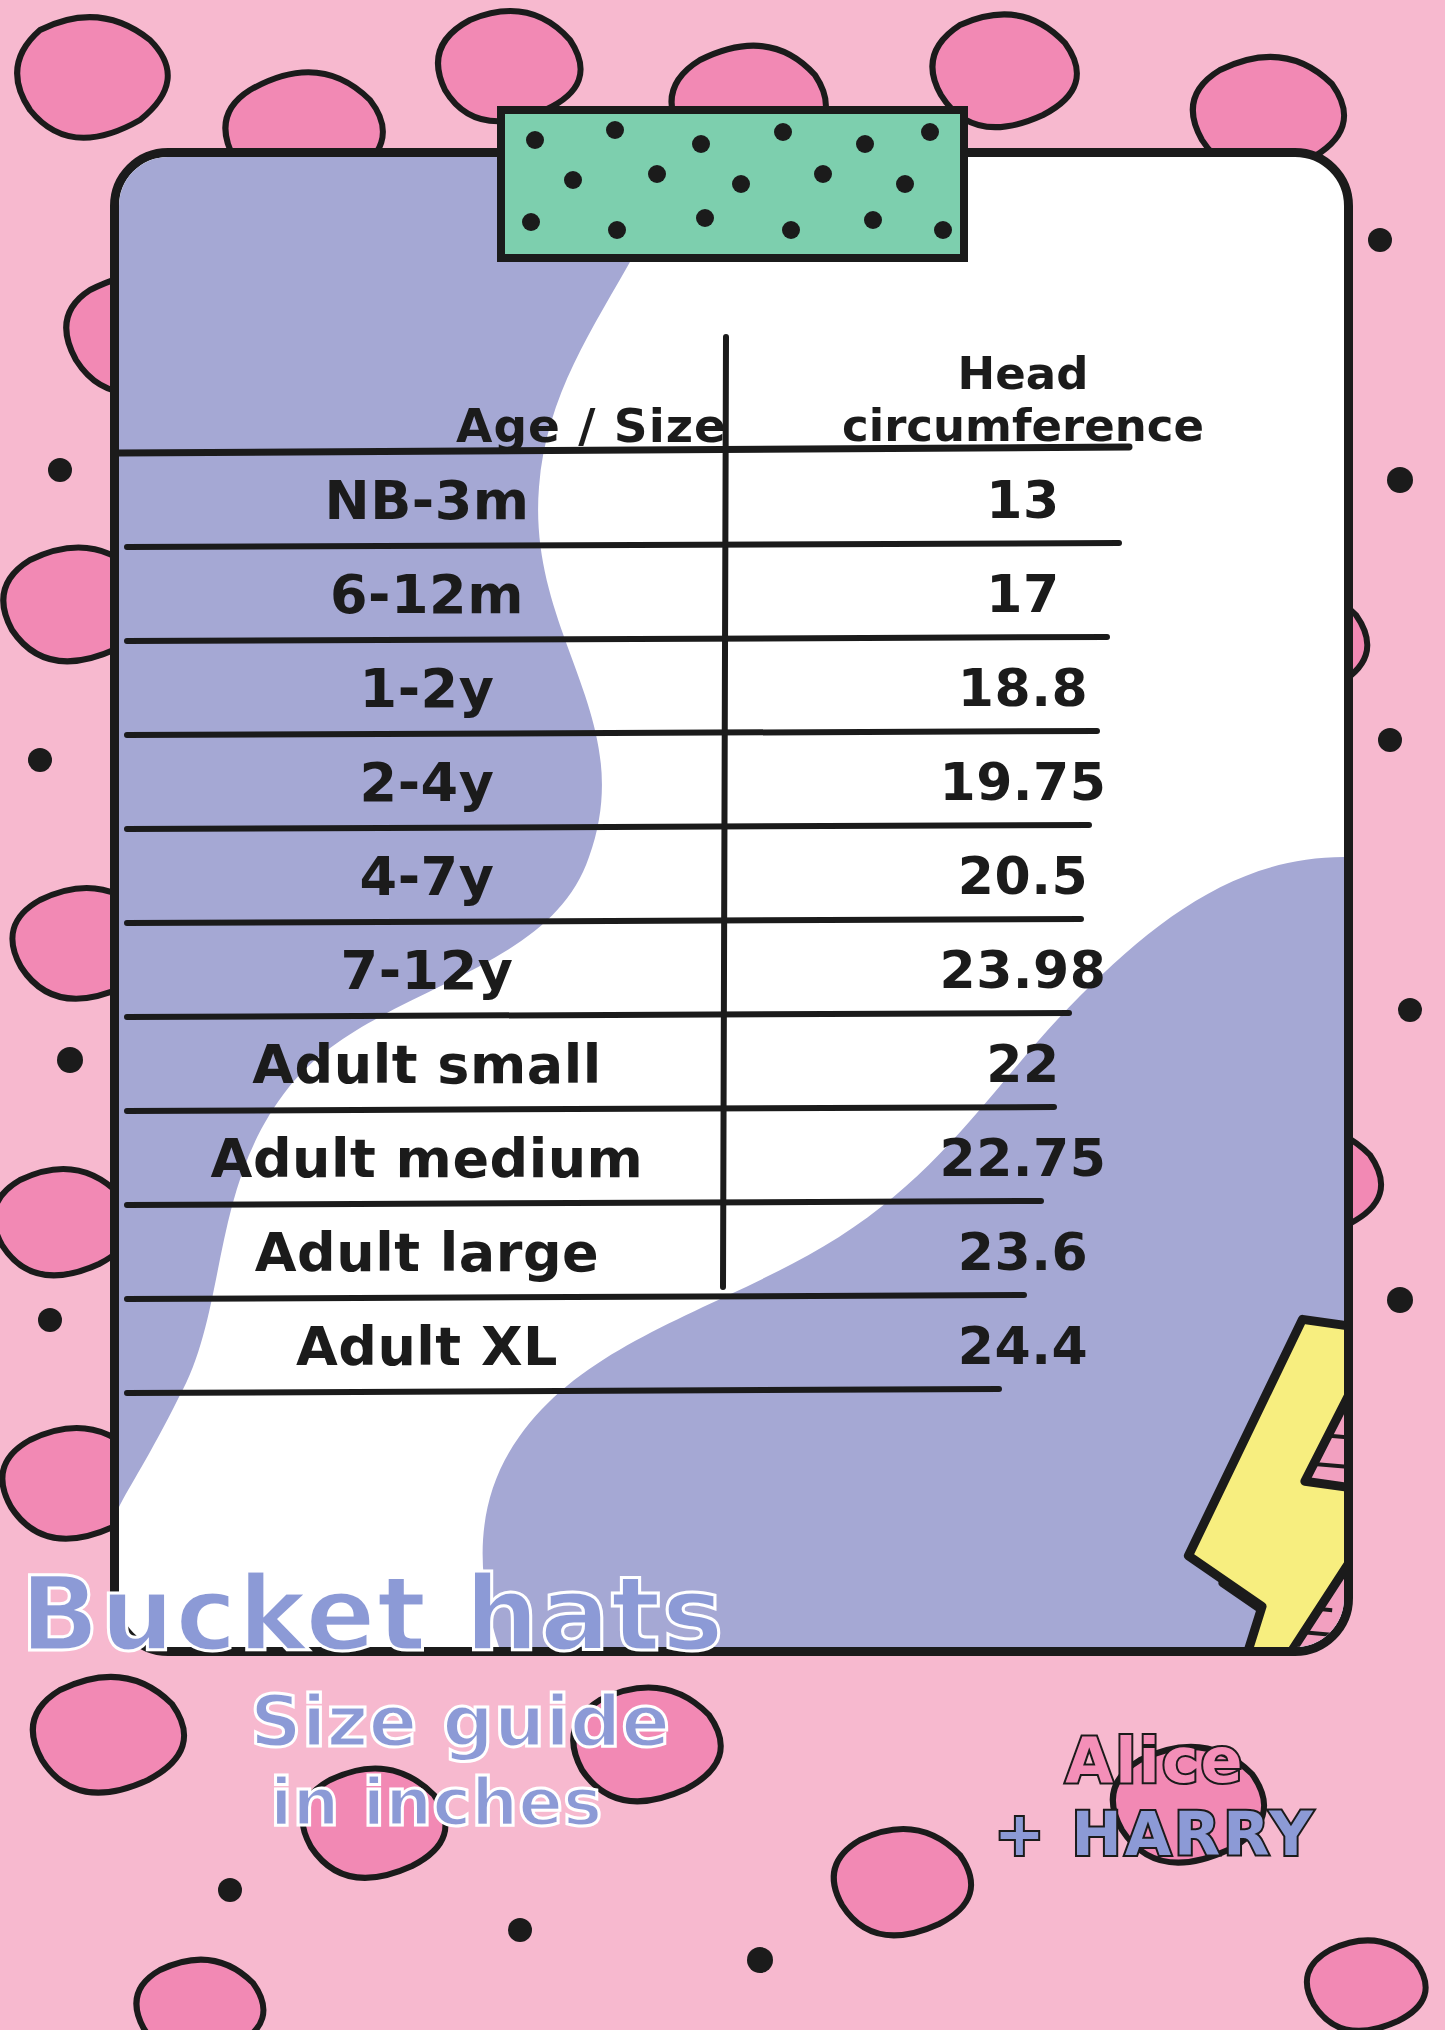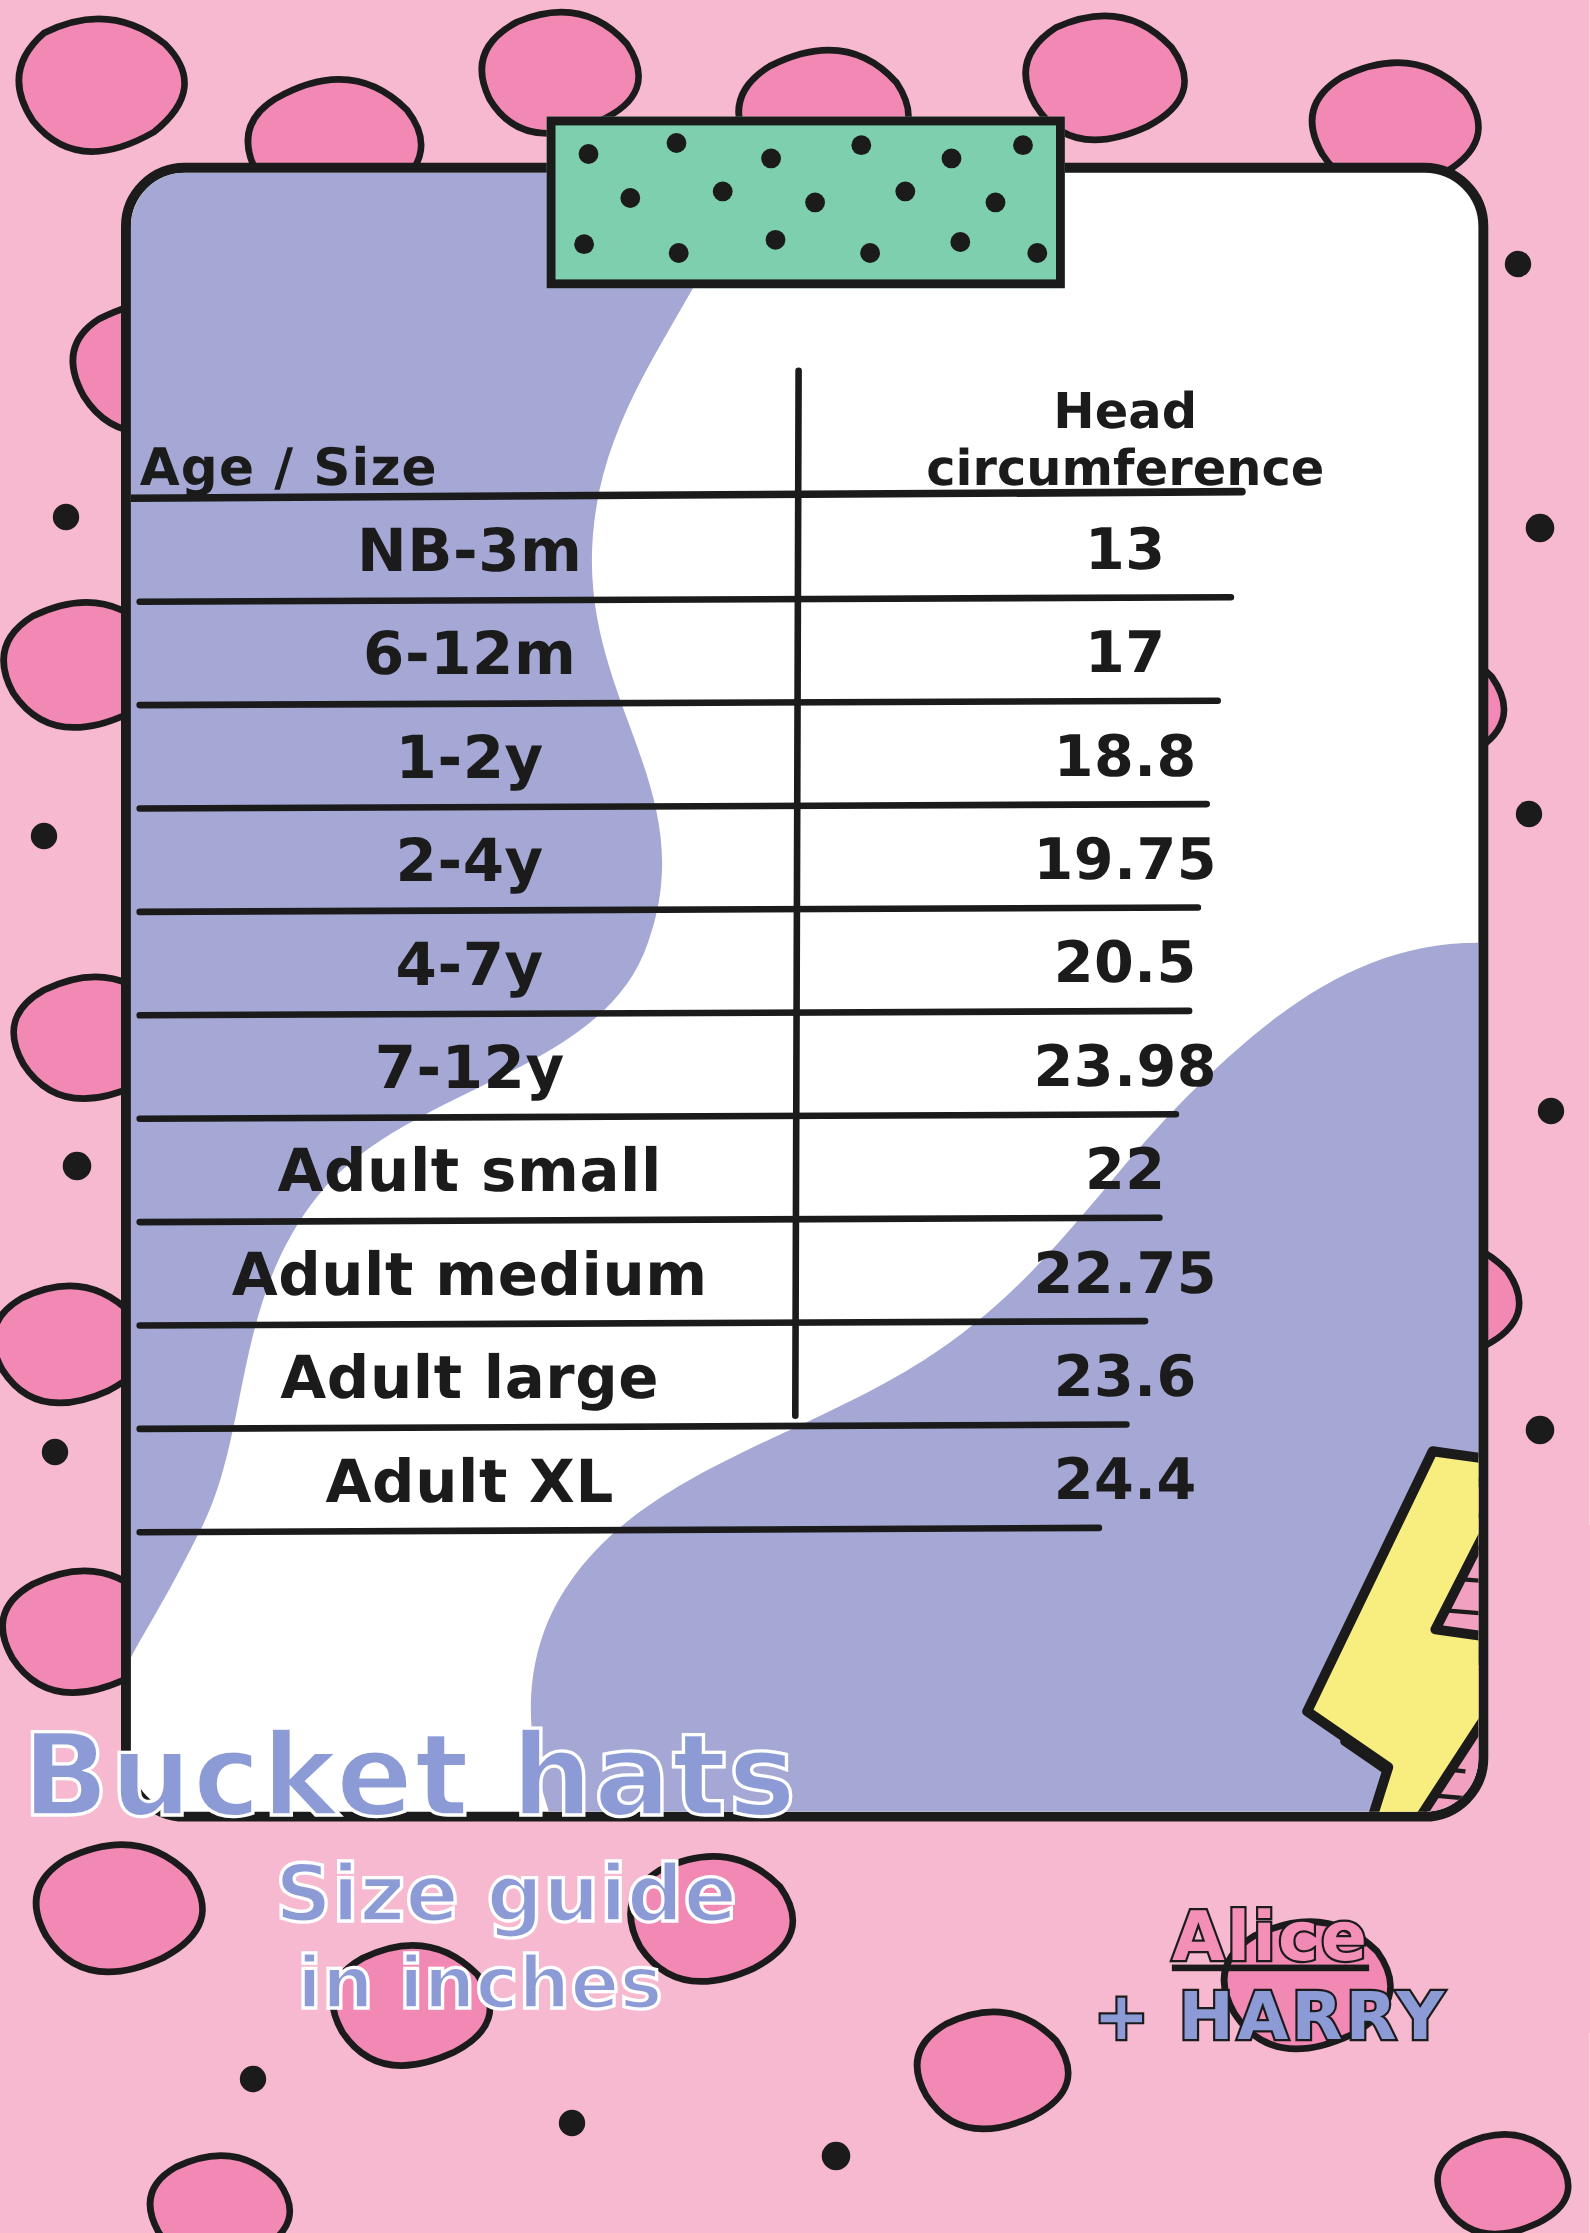--- a/index.html
+++ b/index.html
@@ -87,21 +87,21 @@
     width: 600px;
   }
   th.col-head, td.col-head {
     width: 592px;
   }
   th.col-age {
     font-size: 47px;
     font-weight: bold;
     color: #1b1b1b;
     letter-spacing: 1px;
-    text-align: left;
+    text-align: right;
     padding-bottom: 16px;
     vertical-align: bottom;
     height: 158px;
   }
   th.col-head {
     font-size: 45px;
     font-weight: bold;
     color: #1b1b1b;
     text-align: center;
     line-height: 1.17;
@@ -202,21 +202,20 @@
   }
   .logo-alice {
     font-size: 62px;
     font-weight: bold;
     color: #f48fb8;
     -webkit-text-stroke: 4px #1b1b1b;
     paint-order: stroke fill;
     letter-spacing: 2px;
     text-align: center;
     line-height: 1;
-    text-decoration: underline;
   }
   .logo-harry {
     font-size: 60px;
     font-weight: bold;
     color: #8c9ad6;
     -webkit-text-stroke: 4px #1b1b1b;
     paint-order: stroke fill;
     letter-spacing: 3px;
     text-align: center;
     line-height: 1;

